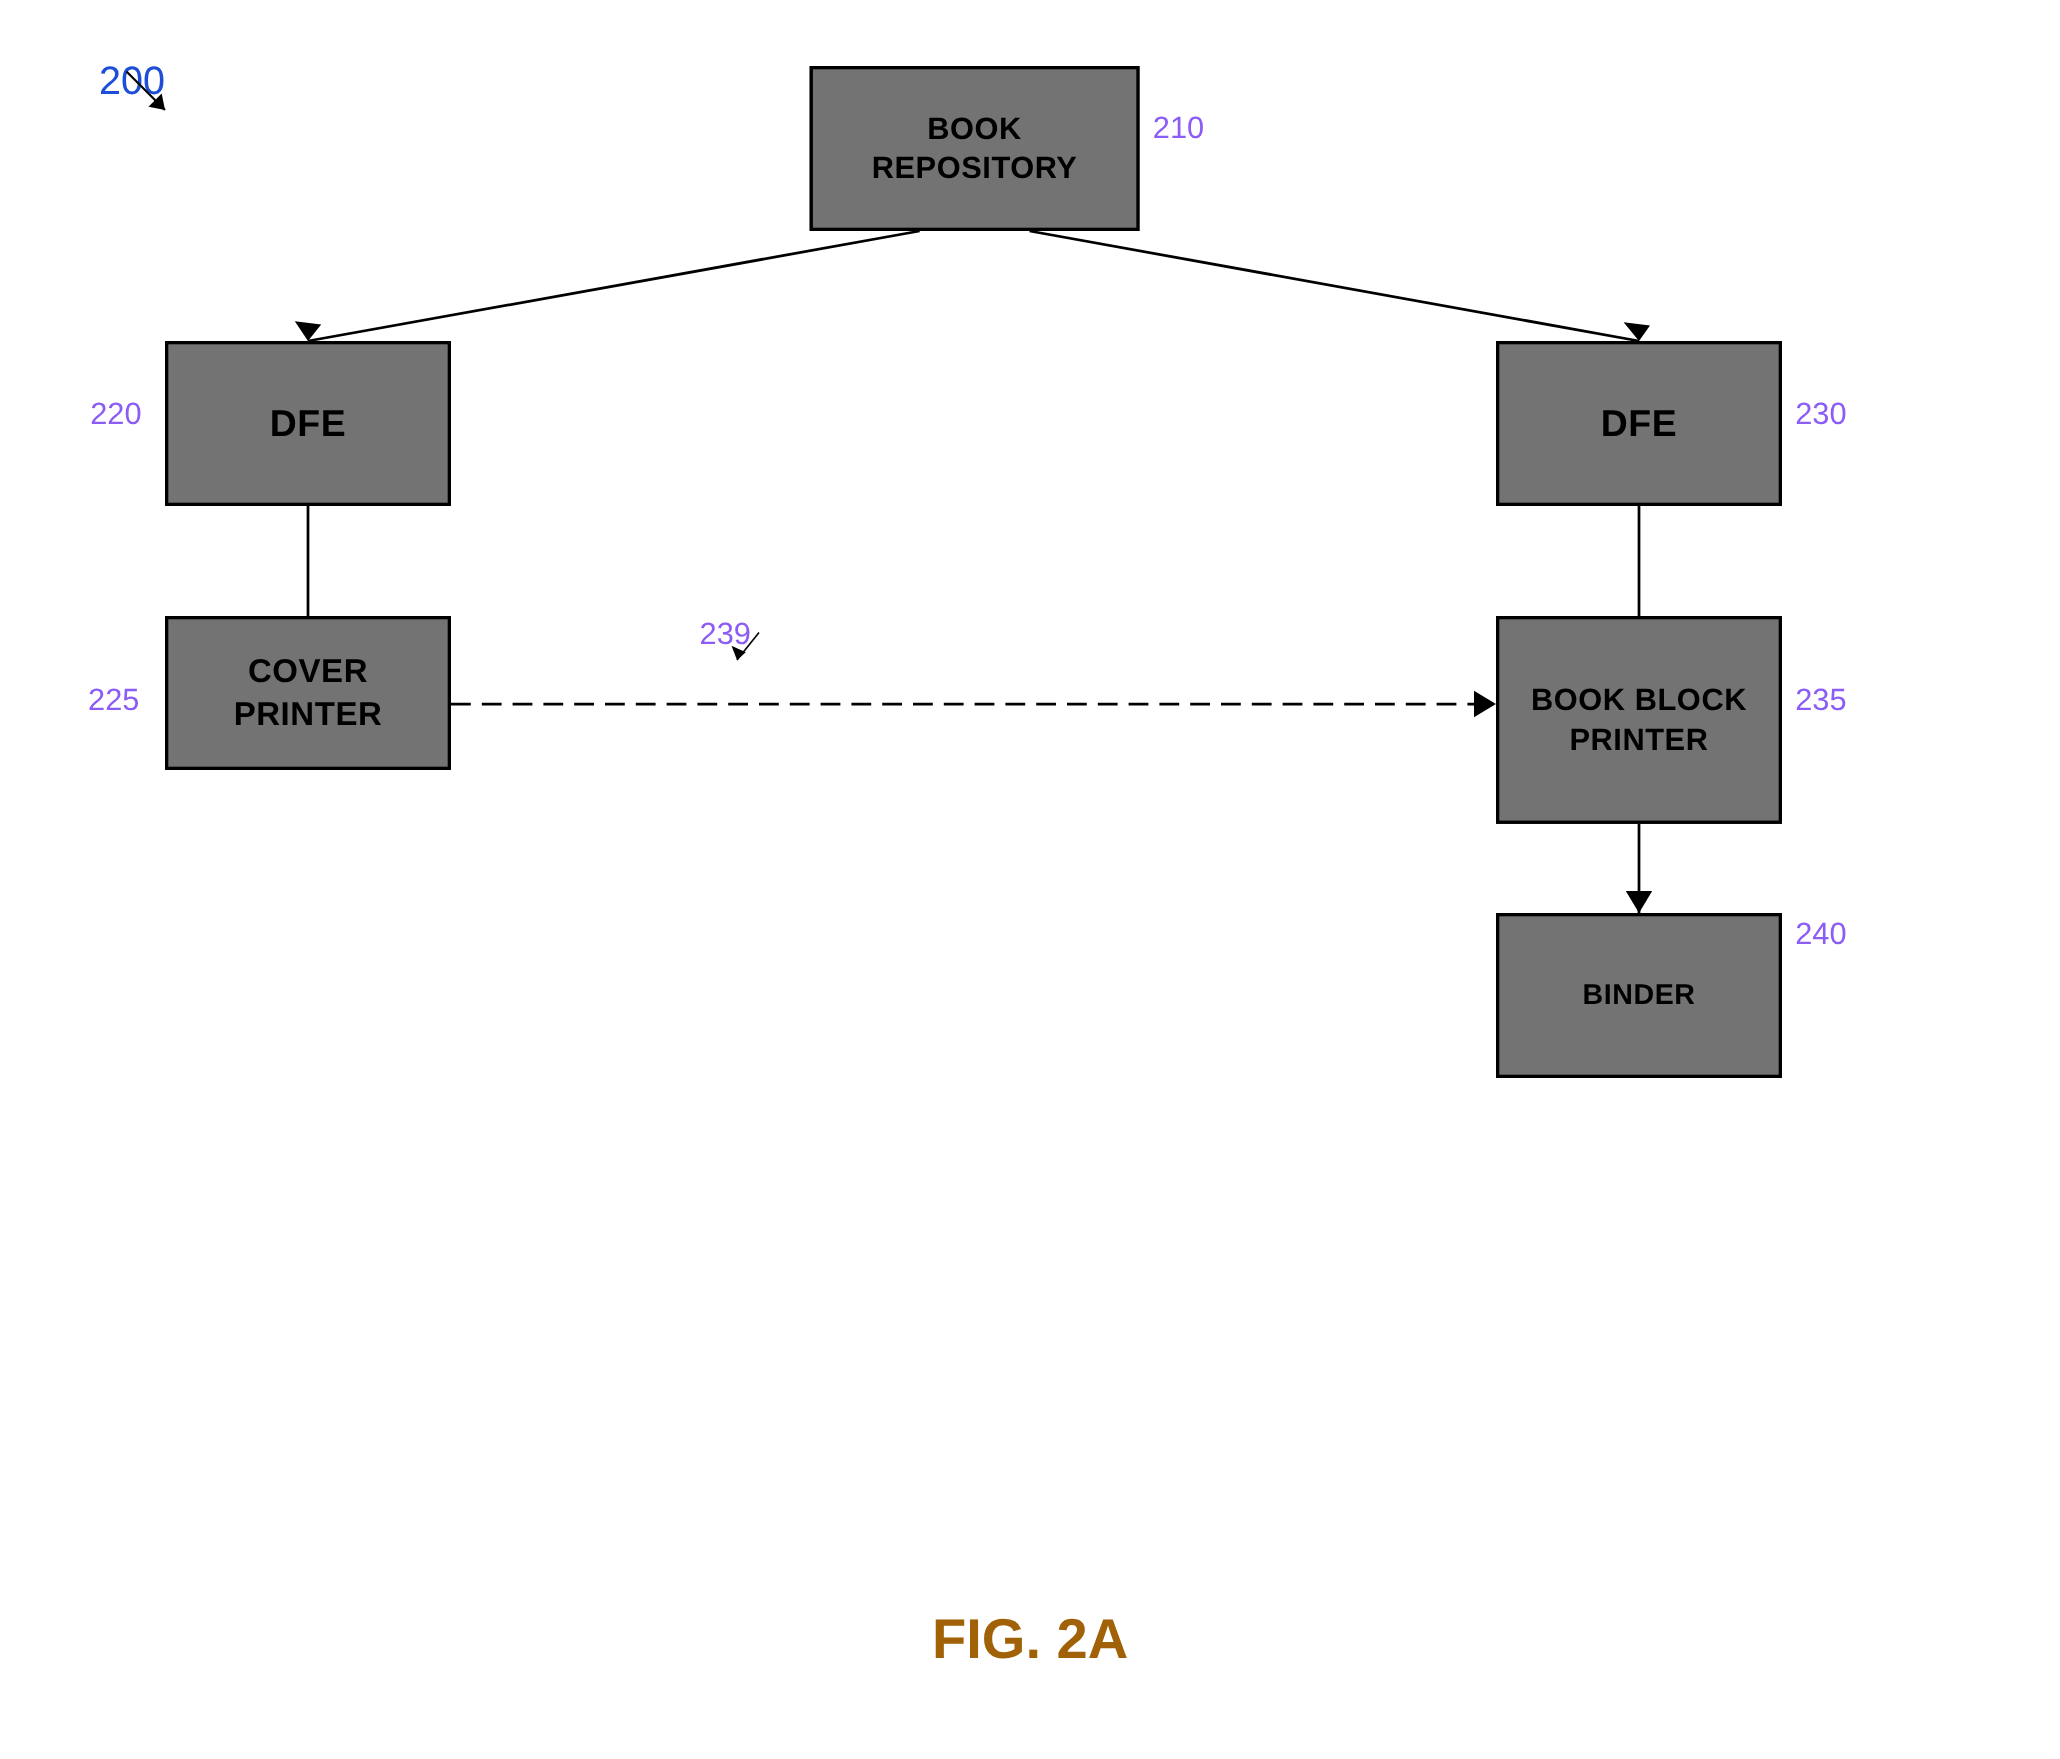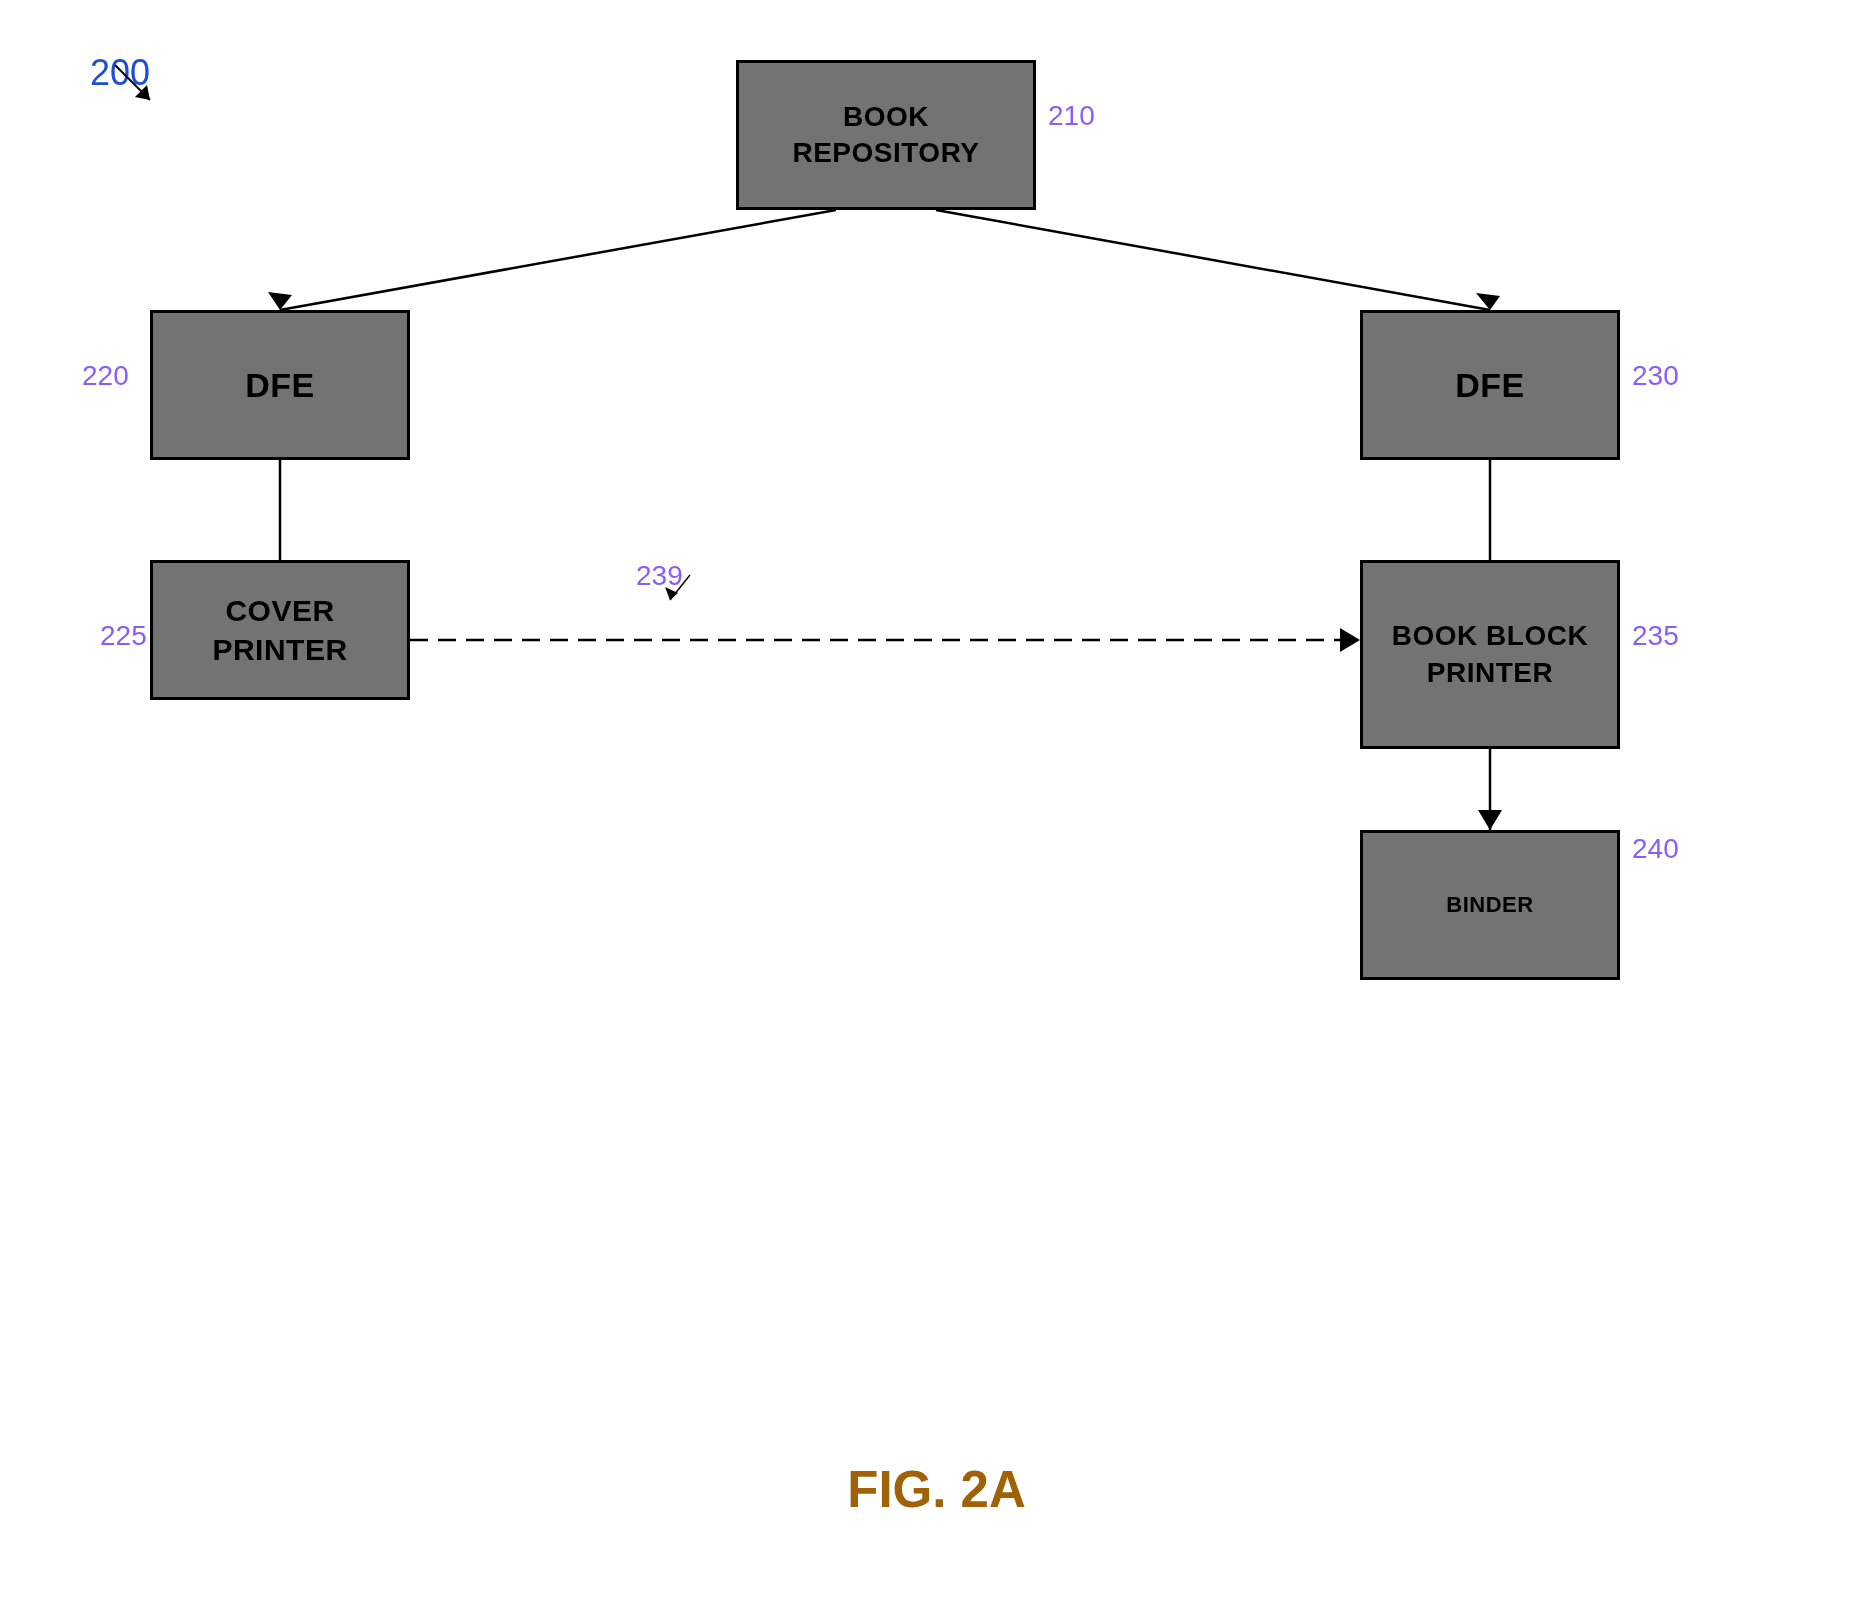--- a/index.html
+++ b/index.html
@@ -115,28 +115,28 @@
   <div class="ref-num" style="left:82px; top:360px;">220</div>
 
   <div class="box" style="left:1360px; top:310px; width:260px; height:150px; font-size:34px;">
     DFE
   </div>
   <div class="ref-num" style="left:1632px; top:360px;">230</div>
 
   <div class="box" style="left:150px; top:560px; width:260px; height:140px; font-size:30px;">
     COVER<br>PRINTER
   </div>
-  <div class="ref-num" style="left:80px; top:620px;margin-left:20px;">225</div>
+  <div class="ref-num" style="left:80px; top:620px;">225</div>
 
   <div class="box" style="left:1360px; top:560px; width:260px; height:189px; font-size:28px;">
     BOOK BLOCK<br>PRINTER
   </div>
   <div class="ref-num" style="left:1632px; top:620px;">235</div>
 
-  <div class="box" style="left:1360px; top:830px; width:260px; height:150px; font-size:22px;">
+  <div class="box" style="left:1360px; top:830px; width:260px; height:150px; font-size:26px;">
     BINDER
   </div>
   <div class="ref-num" style="left:1632px; top:833px;">240</div>
 
   <div class="ref-num" style="left:636px; top:560px;">239</div>
 
   <svg style="position:absolute; top:565px; left:660px; width:50px; height:50px;">
     <line x1="30" y1="10" x2="10" y2="35" stroke="#000" stroke-width="1.5"></line>
     <polygon points="10,35 5,22 18,28" fill="#000"></polygon>
   </svg>

